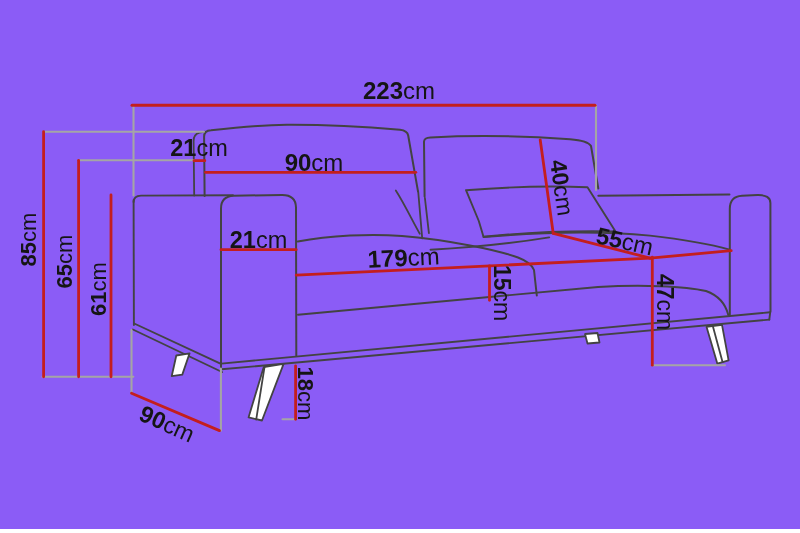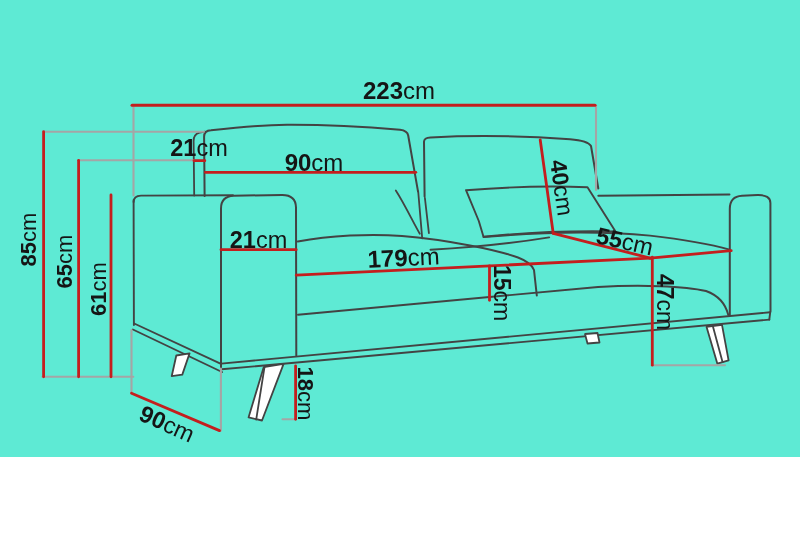--- a/index.html
+++ b/index.html
@@ -1,16 +1,16 @@
 <!DOCTYPE html>
 <html><head>
 <meta charset="utf-8">
 <style>
   html,body{margin:0;padding:0;background:#ffffff;}
-  .wrap{width:800px;height:457px;position:relative;overflow:hidden;background:#5eead4;}
+  .wrap{width:800px;height:529px;position:relative;overflow:hidden;background:#8b5cf6;}
   text{font-family:"Liberation Sans", sans-serif;fill:#151515;}
   .num{font-weight:bold;}
 </style>
 </head>
 <body>
 <div class="wrap">
 <svg width="800" height="533" viewBox="0 0 800 533" style="filter:blur(0.3px)">
 <g fill="none" stroke-linecap="round" stroke-linejoin="round">
 
 <g stroke="#434343" stroke-width="1.9">

